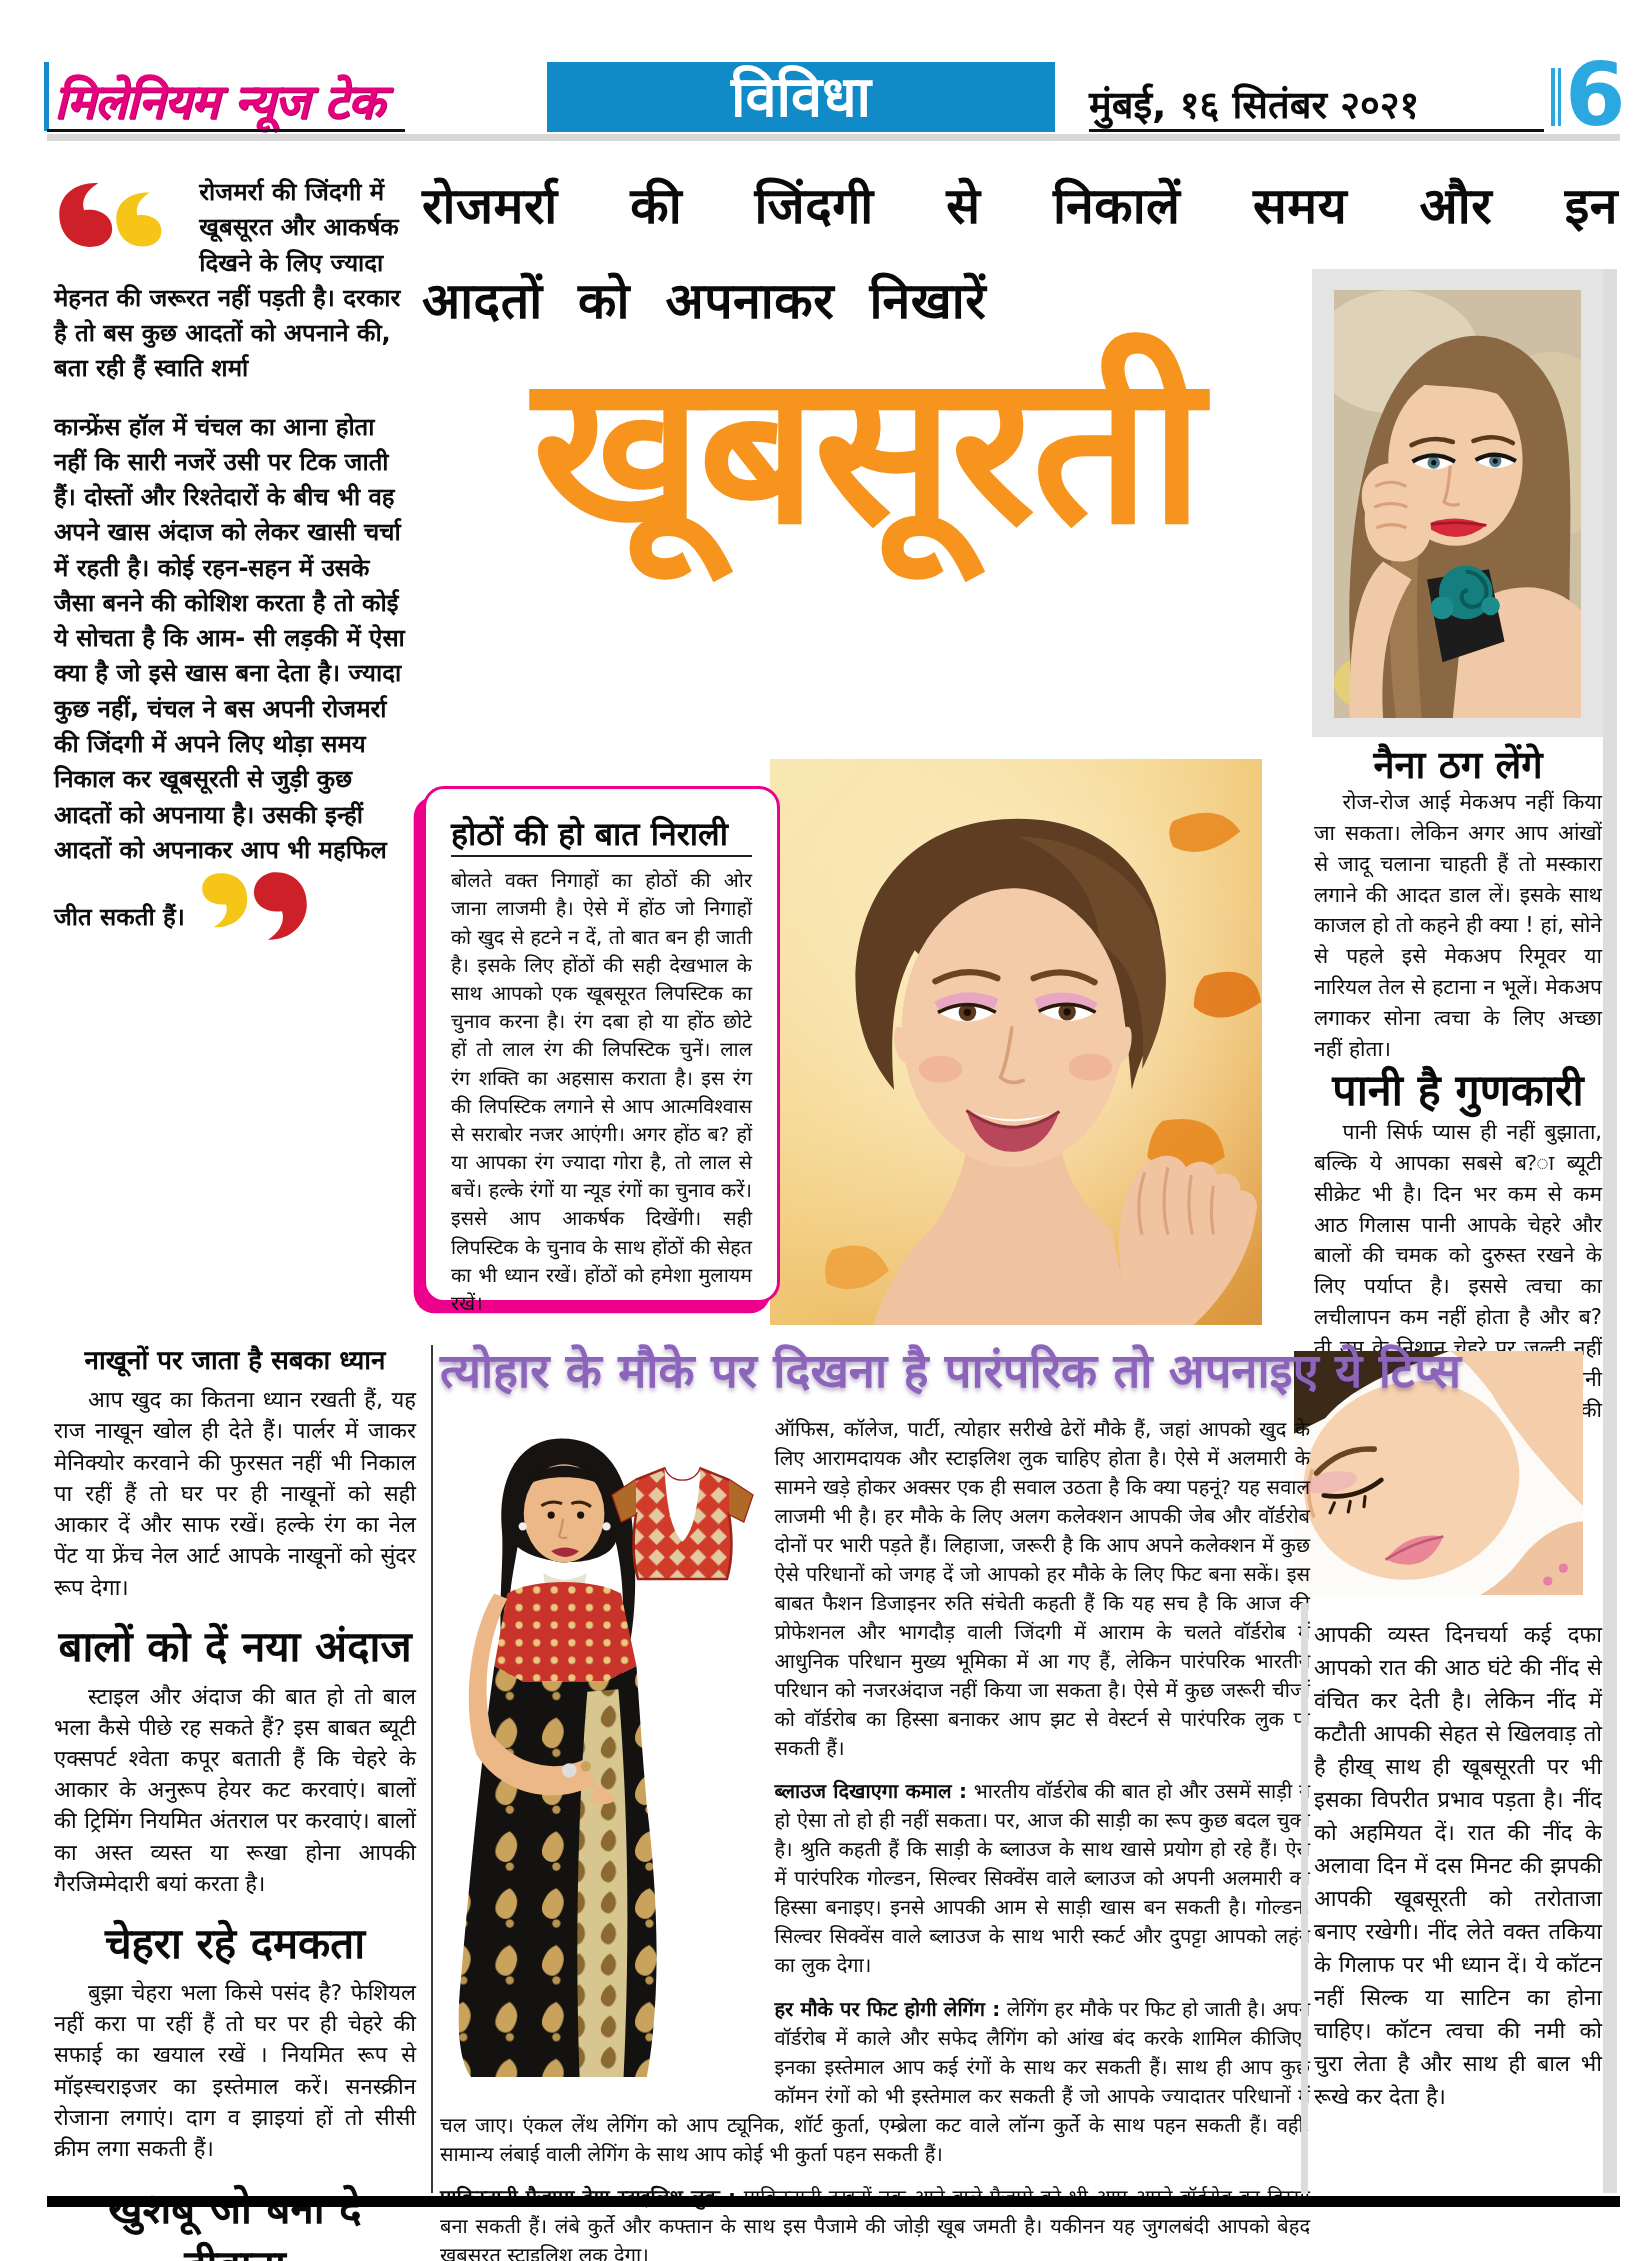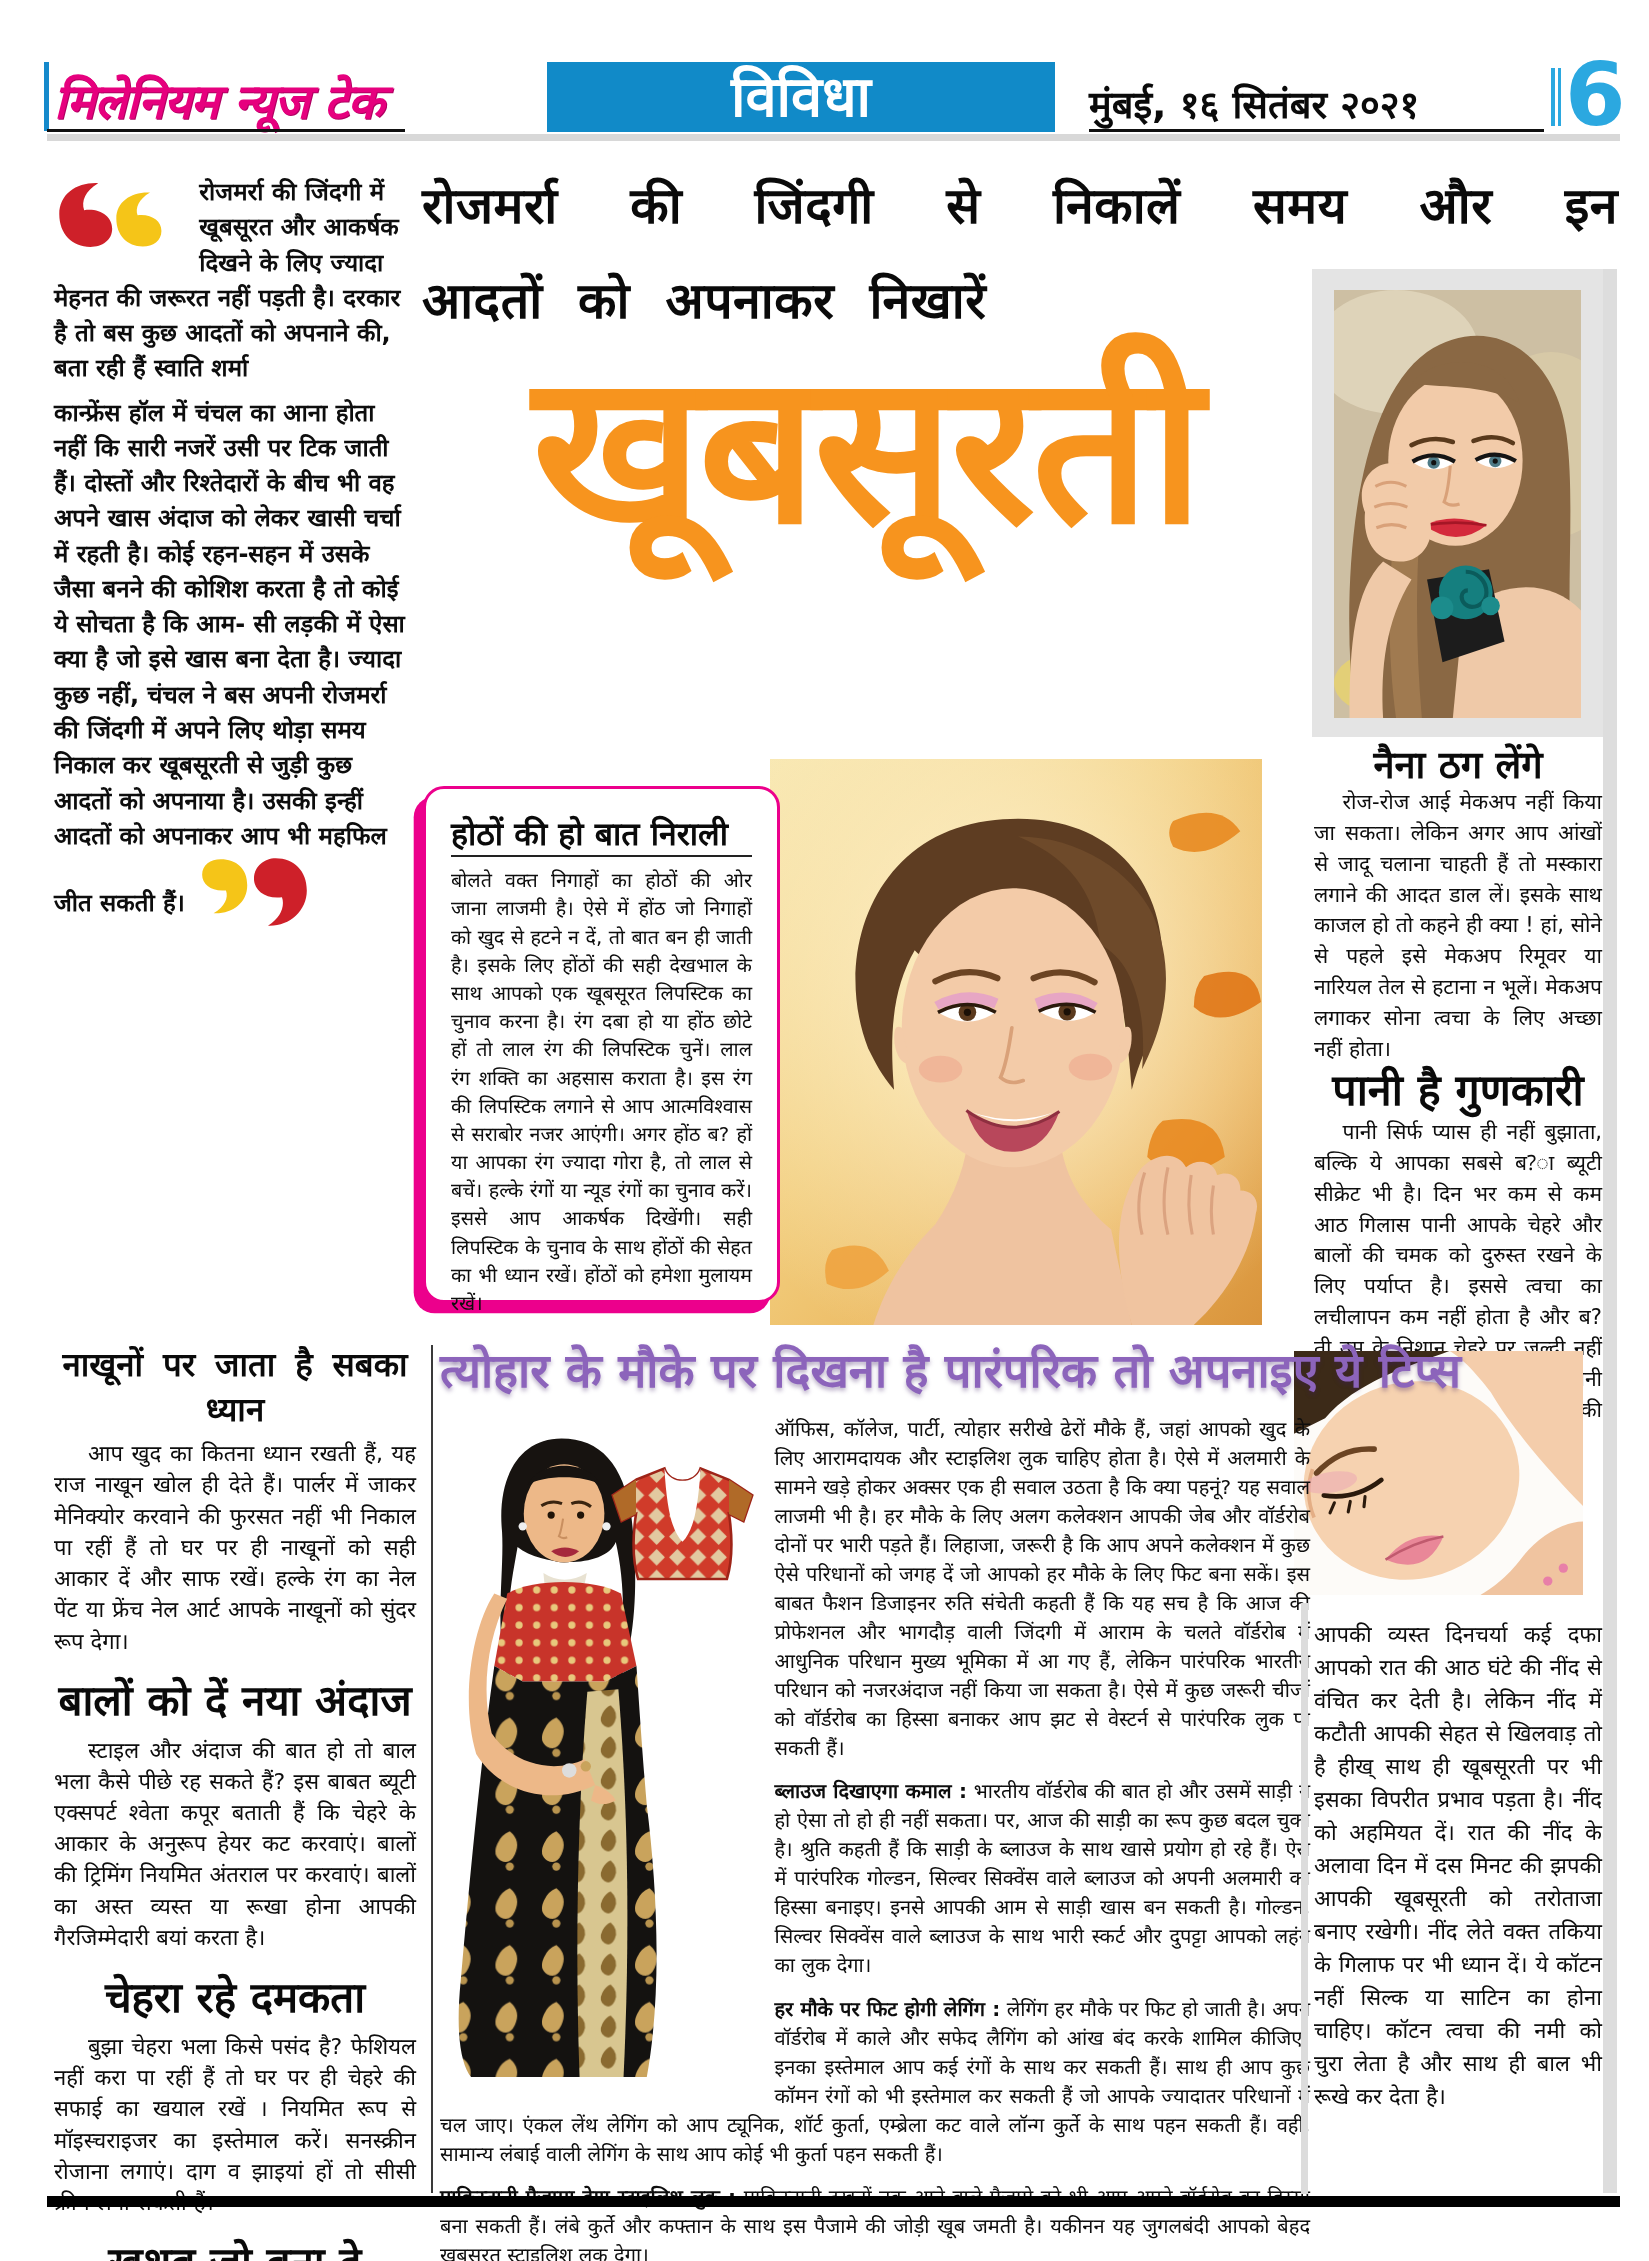--- a/index.html
+++ b/index.html
@@ -19,40 +19,40 @@
   .pagenum-bars i { position:absolute; top:0; width:3.6px; height:58px; background:#2BA8E0; }
   .pagenum-bars i:first-child { left:0; }
   .pagenum-bars i:last-child { left:6.7px; }
   .pagenum { left:1565px; top:52px; font-size:87px; font-weight:800; color:#2BA8E0; line-height:1; }
   .gray-band { left:47px; top:134px; width:1573px; height:7.2px; background:#D8D8D8; }
 
   
   .standfirst { left:54px; top:175px; width:360px; font-size:24px; font-weight:600; line-height:1.47; color:#0d0d0d; }
   .standfirst .q-open { float:left; width:135px; height:70px; margin:3.1px 10.3px 3.1px 0; }
   .standfirst .q-close { display:inline-block; width:114px; height:78px; vertical-align:-21px; margin-left:13px; }
-  .standfirst p + p { margin-top:9px; }
+  .standfirst p + p { margin-top:23px; }
 
   
   .headline { left:422px; top:170px; width:1196px; color:#0a0a0a; }
   .headline .l1 { font-size:50px; font-weight:800; text-align:justify; text-align-last:justify; white-space:nowrap; letter-spacing:0.5px; }
   .headline .l2 { margin-top:27px; font-size:50px; font-weight:800; word-spacing:17.6px; letter-spacing:0.5px; }
   .bigword { left:424px; top:331px; width:885px; text-align:center; font-size:207px; font-weight:800; color:#F7941E; line-height:1.15; letter-spacing:-3.1px; }
 
   
   .main-photo { left:770px; top:759px; width:492px; height:566px; z-index:1; }
 
   
   .lips-box { left:423px; top:786px; width:357px; height:517px; background:#fff; border:3.1px solid #EC008C; border-radius:21px; box-shadow:-9.3px 10.3px 0 0 #EC008C; padding:22px 25px 15.5px 25px; z-index:2; }
   .lips-box h2 { font-size:32px; font-weight:800; color:#0a0a0a; border-bottom:2.6px solid #222; padding-bottom:1px; margin-bottom:10.3px; }
   .lips-box p { font-size:19.7px; line-height:1.43; text-align:justify; color:#0d0d0d; }
 
   
   .left-sections { left:54px; top:1341px; width:362px; }
   .left-sections h3 { text-align:center; font-weight:800; color:#0a0a0a; }
-  .ls-h-sm { font-size:33px;font-family:Liberation Mono, monospace; }
+  .ls-h-sm { font-size:26px; }
   .ls-h-lg { font-size:42px; }
   .left-sections p { font-size:22px; line-height:1.42; text-align:justify; text-indent:34px; color:#0d0d0d; margin:7.2px 0 13.5px 0; }
 
   
   .fest-rule { left:431px; top:1345px; width:1.6px; height:848px; background:#3a3a3a; }
   .festival { left:440px; top:1337px; width:870px; }
   .festival h2 { text-align:center; font-size:47px; font-weight:800; color:#8C64BB; text-shadow:0 2.6px 4.1px rgba(60,30,100,.35); white-space:nowrap; }
   .fest-body { margin-top:13.5px; }
   .fest-float { float:left; width:321px; height:662px; margin:3.1px 13.5px 5.2px 0; position:relative; }
   .saree-img { position:absolute; left:0; top:5.2px; width:243px; height:654px; }

